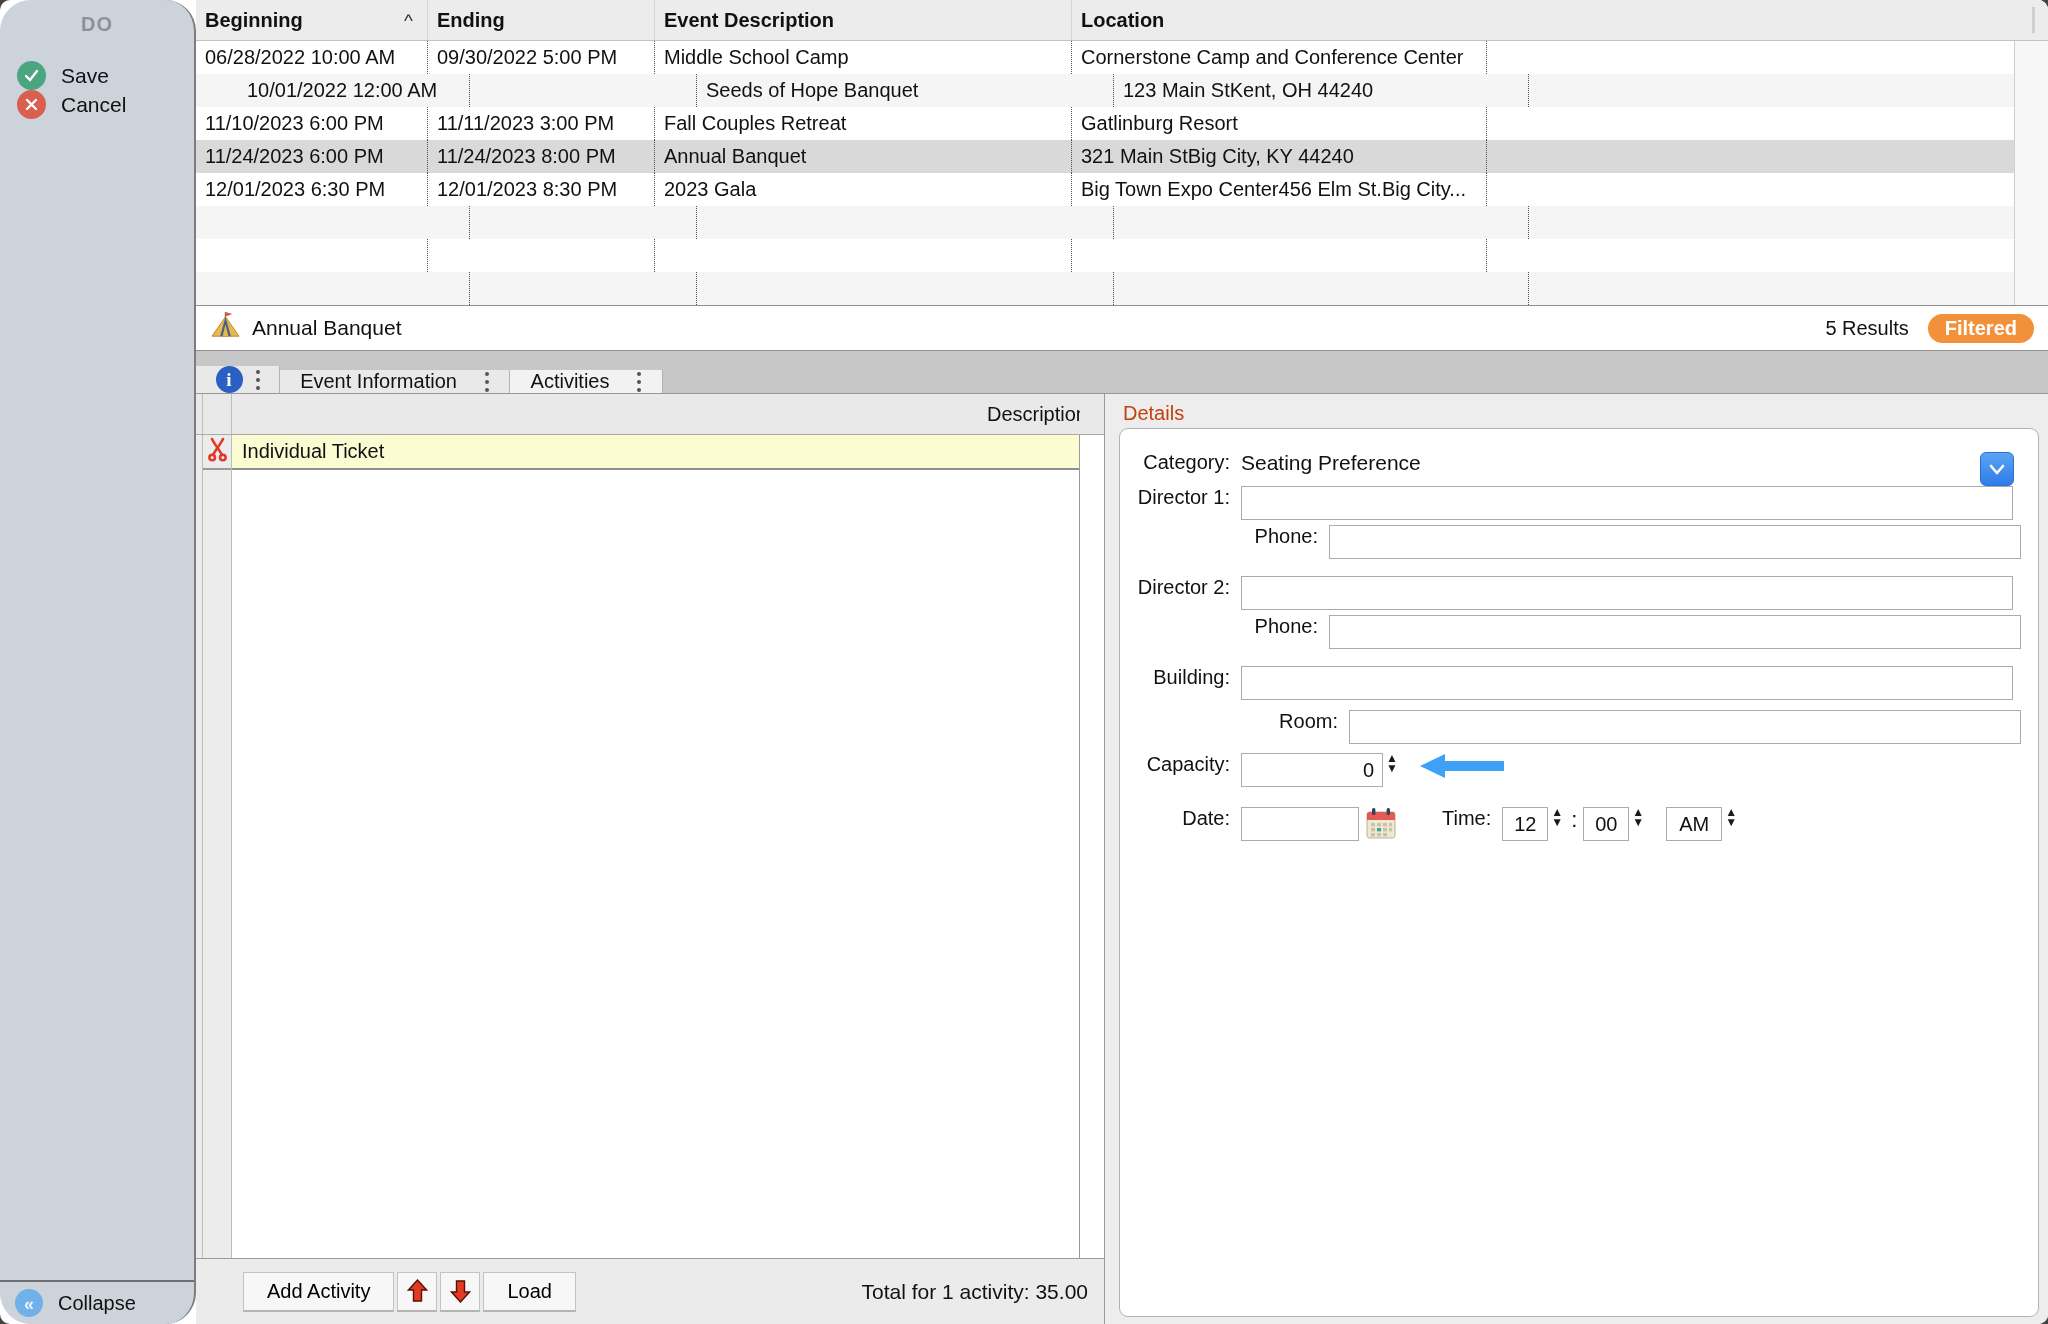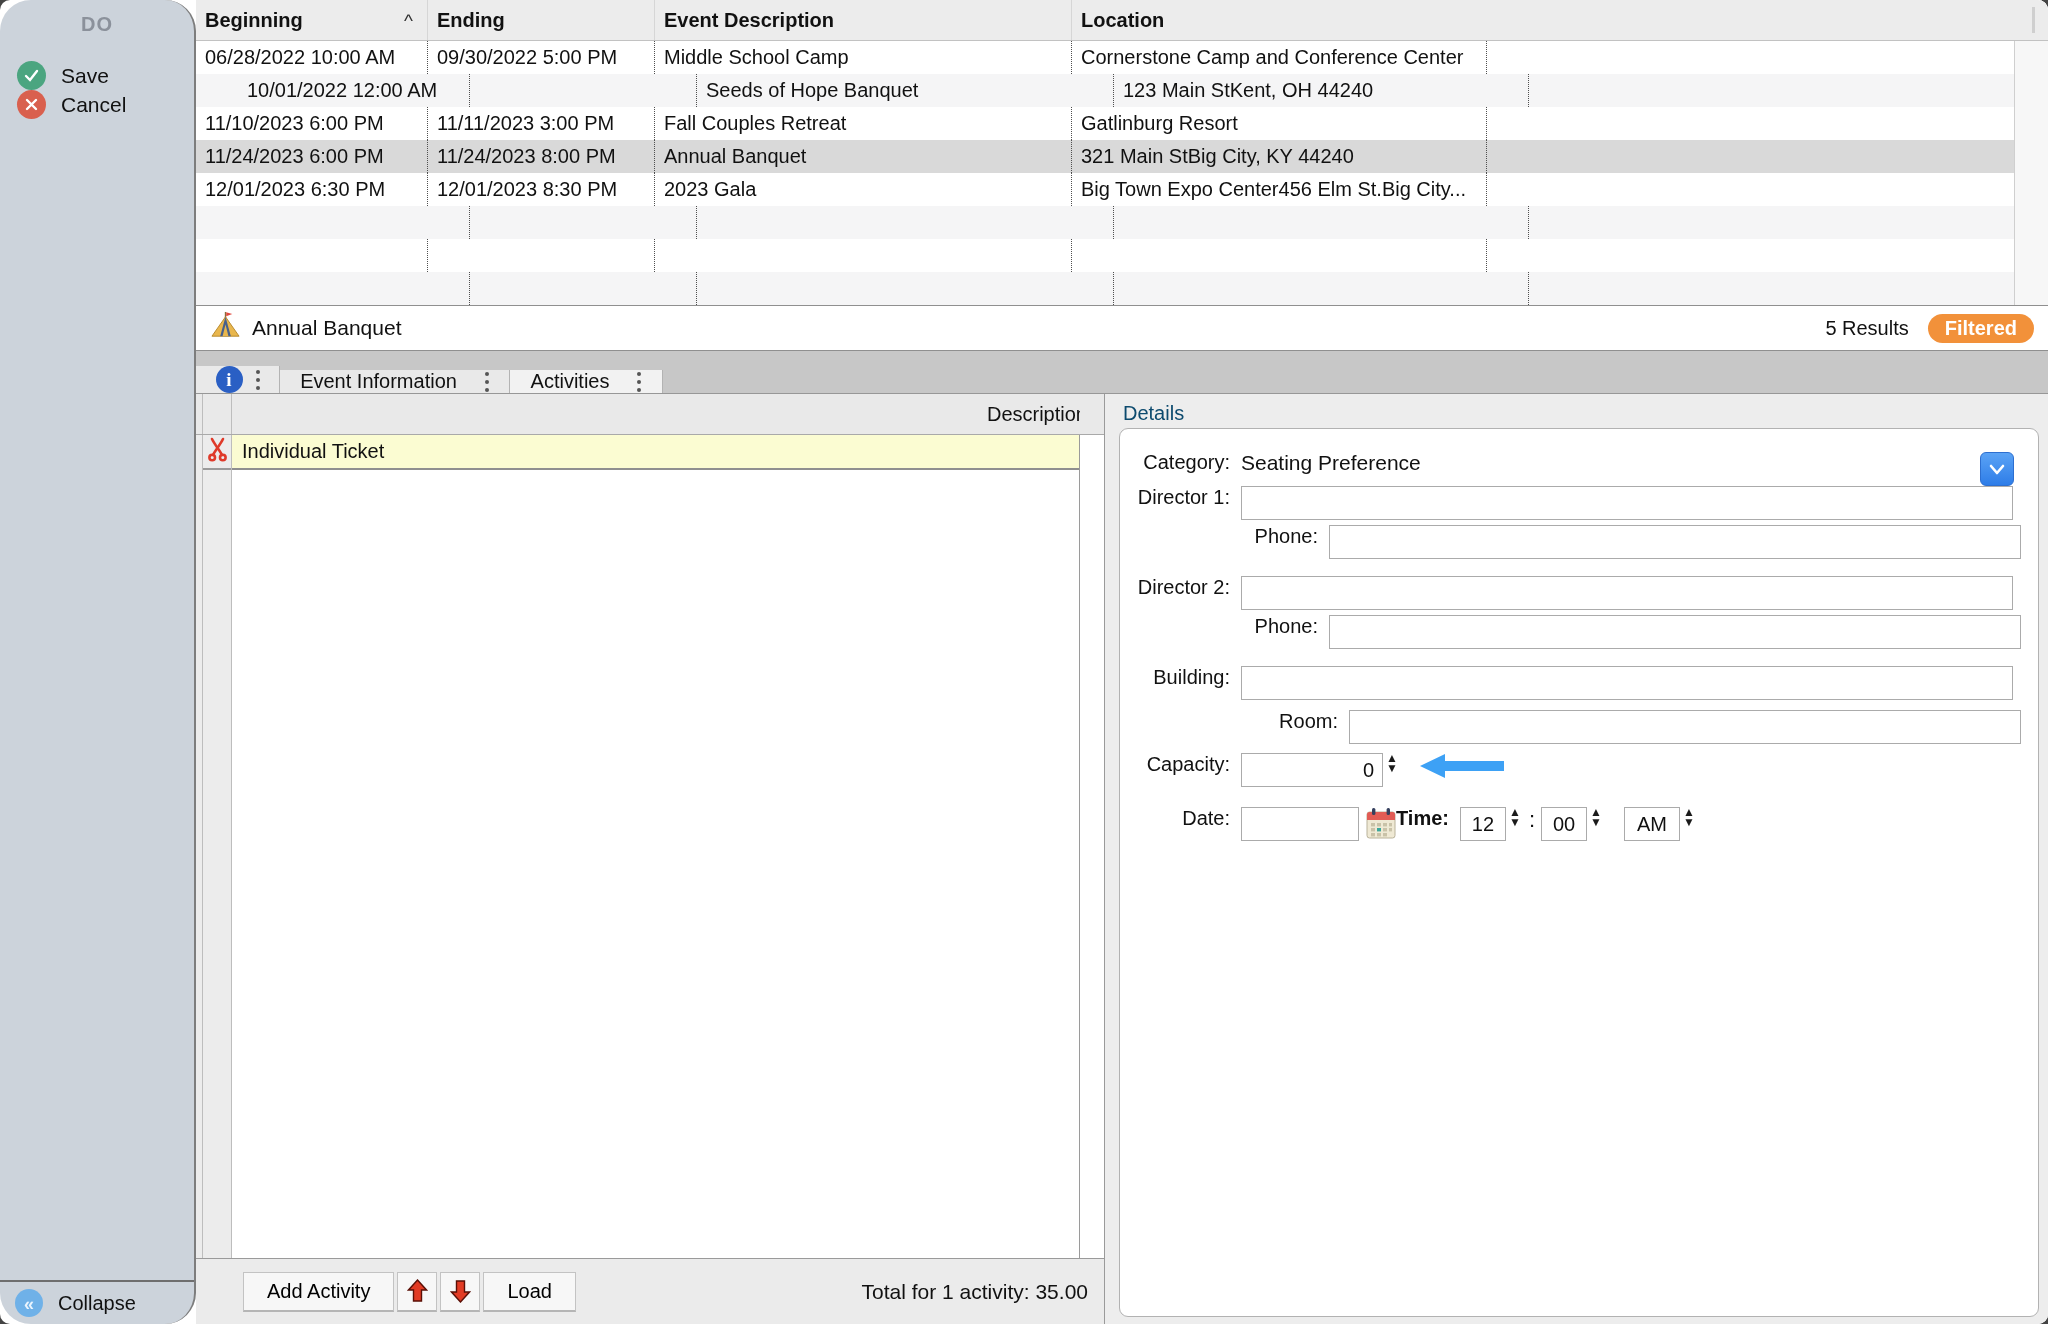--- a/index.html
+++ b/index.html
@@ -81,21 +81,21 @@
   .listmain { flex:1; border-right:1px solid #9a9a9a; min-width:0; }
   .act-row { height:35px; background:#fbfcd2; border-bottom:2px solid #8f8f8f; display:flex; align-items:center; padding-left:10px; font-size:20px; }
   .gap-b { width:24px; flex:none; background:#fff; }
   .act-footer { height:66px; flex:none; background:#ebebeb; border-top:1px solid #9a9a9a; display:flex; align-items:center; padding-left:47px; }
   .fm-btn { background:#f7f7f7; border:1px solid #c3c3c3; border-bottom:2px solid #b5b5b5; height:40px; display:flex; align-items:center; justify-content:center; font-size:20px; padding:0 23px; margin-right:3px; }
   .fm-btn.arrowbtn { width:40px; padding:0; }
   .total { margin-left:auto; margin-right:16px; font-size:21px; }
 
   
   .details { flex:1; background:#ededed; position:relative; font-size:20px; min-width:0; }
-  .details-label { position:absolute; top:8px; left:18px; color:#0c4a6e; font-size:20px; }
+  .details-label { position:absolute; top:8px; left:18px; color:#c2410c; font-size:20px; }
   .groupbox { position:absolute; left:14px; right:9px; top:34px; bottom:7px; background:#fff; border:1px solid #b2b2b2; border-radius:9px; }
   .frow { position:absolute; left:0; right:12px; height:36px; display:flex; align-items:flex-start; }
   .flabel { text-align:right; flex:none; padding-right:11px; white-space:nowrap; }
   .w-label { width:121px; }
   .w-phone { width:209px; }
   .w-room { width:229px; }
   .inp { border:1px solid #ababab; background:#fff; height:34px; font-size:20px; padding:0 8px; font-family:inherit; color:#111; }
   .inp-wide { width:772px; }
   .inp-phone { width:692px; }
   .inp-room { width:672px; }
@@ -103,21 +103,21 @@
   .inp-date { width:118px; }
   .inp-time { width:46px; text-align:center; }
   .inp-ampm { width:56px; text-align:center; }
   .catval { font-size:21px; }
   .dropbtn { position:absolute; right:12px; top:1px; width:34px; height:34px; border-radius:6px; background:linear-gradient(#5ba3f5,#2e7de8); border:1px solid #2d6fd0; display:flex; align-items:center; justify-content:center; }
   .stepper { display:flex; flex-direction:column; margin-left:3px; line-height:10px; }
   .st { font-size:12px; color:#1a1a1a; }
   .st-up::before { content:"\25B2"; }
   .st-dn::before { content:"\25BC"; }
   .colon { font-size:22px; margin:0 6px 0 8px; }
-  .timelabel { padding-right:11px;font-weight:bold; }
+  .timelabel { margin-left:46px; padding-right:11px; }
   .cal { margin-left:7px; }
   .bluearrow { margin-left:21px; }
 </style>
 </head>
 <body>
 
 <div class="window">
 
 
   <div class="main">

